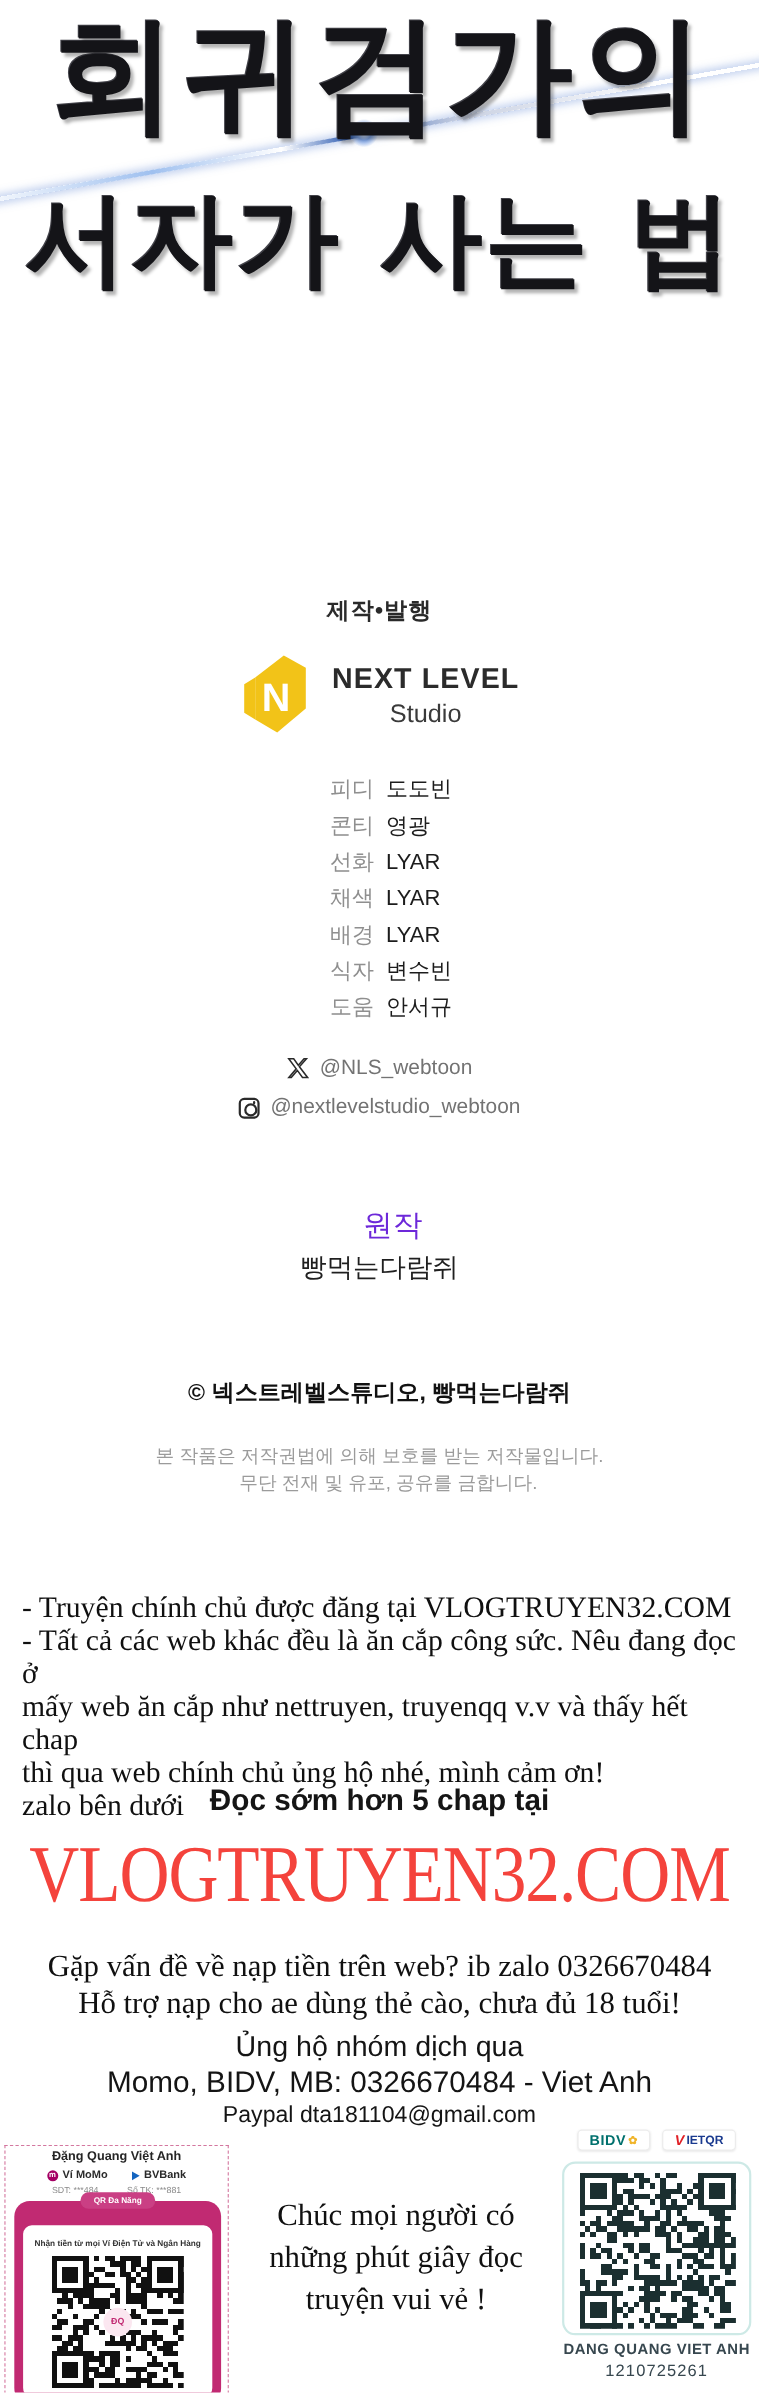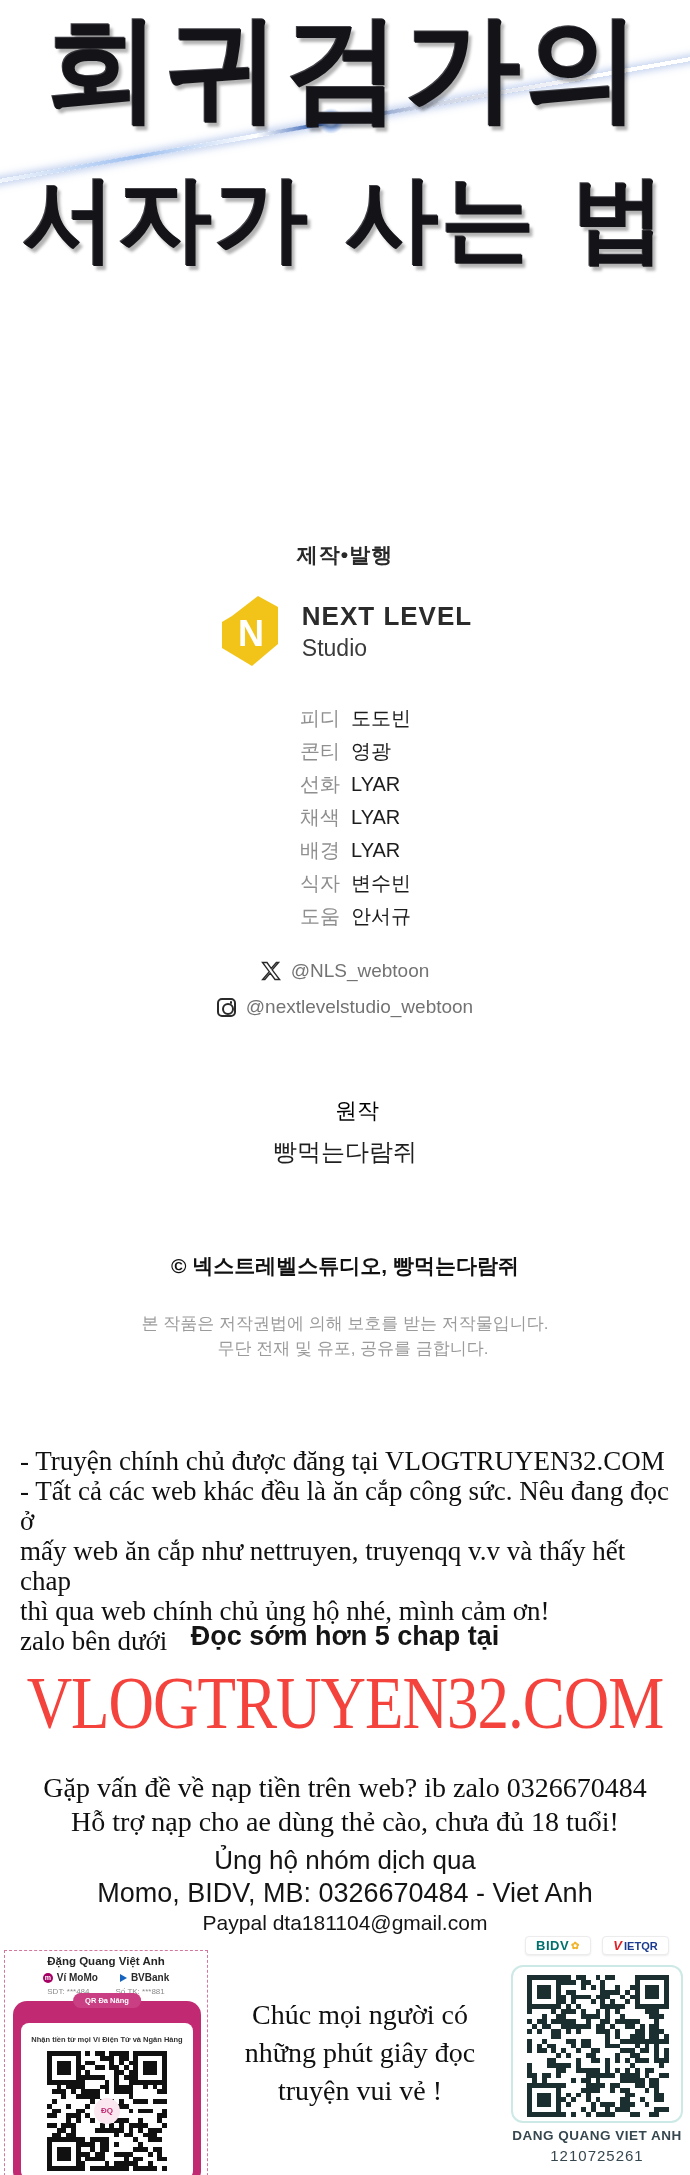--- a/index.html
+++ b/index.html
@@ -28,42 +28,42 @@
     background:linear-gradient(90deg, transparent 0%, #9fc0ef 22%, #ffffff 38%, #3562b5 46%, rgba(40,70,140,.25) 60%, transparent 85%);
     box-shadow:0 0 9px 1px rgba(90,130,210,.55);
   }
   .slash-glow { top:108px; left:318px; width:26px; height:26px; border-radius:50%;
     background:radial-gradient(circle, #eaf2ff 0%, #7fa4e4 35%, transparent 70%); }
 
   
   .prod-heading { top:541px; font-size:21px; font-weight:700; color:#2a2a2a; letter-spacing:1px; }
   .studio-row { top:594px; left:0; right:0; display:flex; justify-content:center; align-items:center; gap:20px; }
   .nls-mark { width:64px; height:74px; }
-  .studio-text { text-align:left; }
+  .studio-text { text-align:center; }
   .studio-name1 { font-size:26px; font-weight:700; color:#2b2b2b; letter-spacing:1px; }
   .studio-name2 { font-size:23px; font-weight:400; color:#3a3a3a; margin-top:3px; }
 
   .credits { top:708px; left:235px; display:flex; flex-direction:column; gap:13px; }
   .credit-row { display:flex; align-items:baseline; font-size:20px; line-height:20px; }
   .credit-role { width:105px; text-align:right; color:#8f8f8f; }
   .credit-name { margin-left:11px; color:#1c1c1c; }
 
   .social-row { left:0; right:0; display:flex; justify-content:center; align-items:center; gap:10px;
     font-size:19px; color:#737373; }
   .social-x { top:960px; }
   .social-ig { top:996px; }
   .x-icon { width:20px; height:20px; }
   .ig-icon { position:relative; width:19px; height:19px; border:2px solid #2a2a2a; border-radius:5px; display:inline-block; }
   .ig-icon::before { content:""; position:absolute; left:3.5px; top:3.5px; width:8px; height:8px;
     border:2px solid #2a2a2a; border-radius:50%; }
   .ig-icon::after { content:""; position:absolute; right:1.5px; top:1.5px; width:2.5px; height:2.5px;
     background:#2a2a2a; border-radius:50%; }
 
   
-  .orig-heading { top:1096px; font-size:22px; color:#000000;margin-left:24px; }
+  .orig-heading { top:1096px; font-size:27px; color:#6d28d9;margin-left:24px; }
   .orig-author  { top:1136px; font-size:24px; color:#1f1f1f; }
   .copy-owner   { top:1252px; font-size:21px; font-weight:700; color:#111; }
   .copy-notice1 { top:1312px; font-size:17px; color:#9b9b9b; }
   .copy-notice2 { top:1337px; font-size:17px; color:#9b9b9b;padding-left:16px; }
 
   
   .viet-note { top:1446px; left:20px; width:660px; font-size:27px; line-height:30px; color:#101010; }
   .read-early { top:1621px; font-size:27px; font-weight:600; color:#151515; }
   .big-site { top:1662px; font-size:63px; font-weight:400; color:#f4433c; letter-spacing:-1px;
     transform:scaleY(1.16); transform-origin:top center; }

